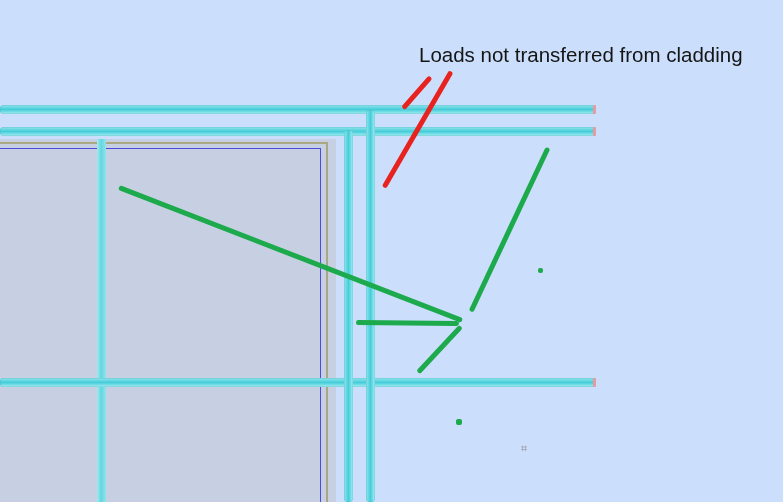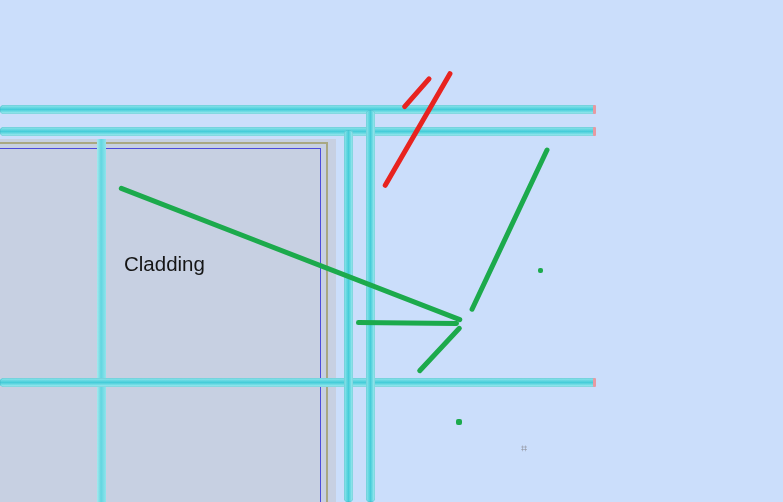--- a/index.html
+++ b/index.html
@@ -98,17 +98,17 @@
   <div class="lead green" style="left:119px;top:184.5px;width:367.9px;transform:rotate(21.2deg);"></div>
   <div class="lead green" style="left:356px;top:319.5px;width:103px;transform:rotate(0.6deg);"></div>
   <div class="lead green" style="left:418px;top:369.5px;width:62.9px;transform:rotate(-46.9deg);"></div>
   <div class="lead green" style="left:471px;top:308.5px;width:181.2px;transform:rotate(-64.8deg);"></div>
 
   <div class="dot green" style="left:538px;top:268px;width:5px;height:5px;"></div>
   <div class="dot green" style="left:456px;top:419px;width:6px;height:6px;"></div>
 
   <div class="cursor-glyph" style="left:521px;top:443px;">⌗</div>
 
+  <div class="label" style="left:419px;top:45px;">Loads not transferred from cladding</div>
 
 
-  <div class="label" style="left:124px;top:254px;">Cladding</div>
 
 </div>
 
 </body></html>

